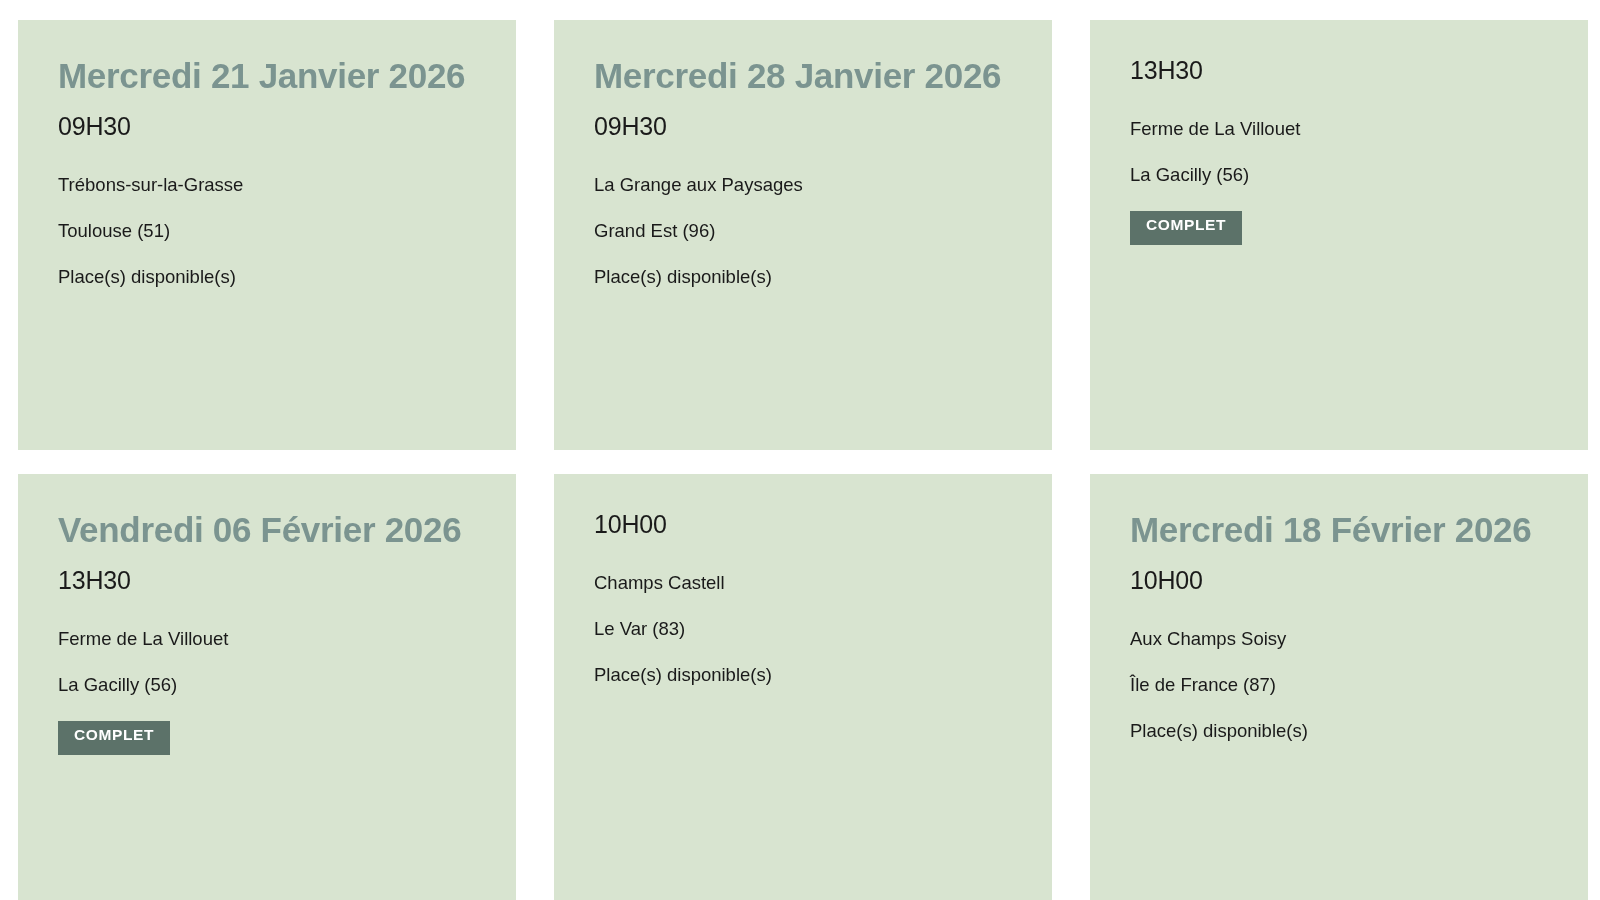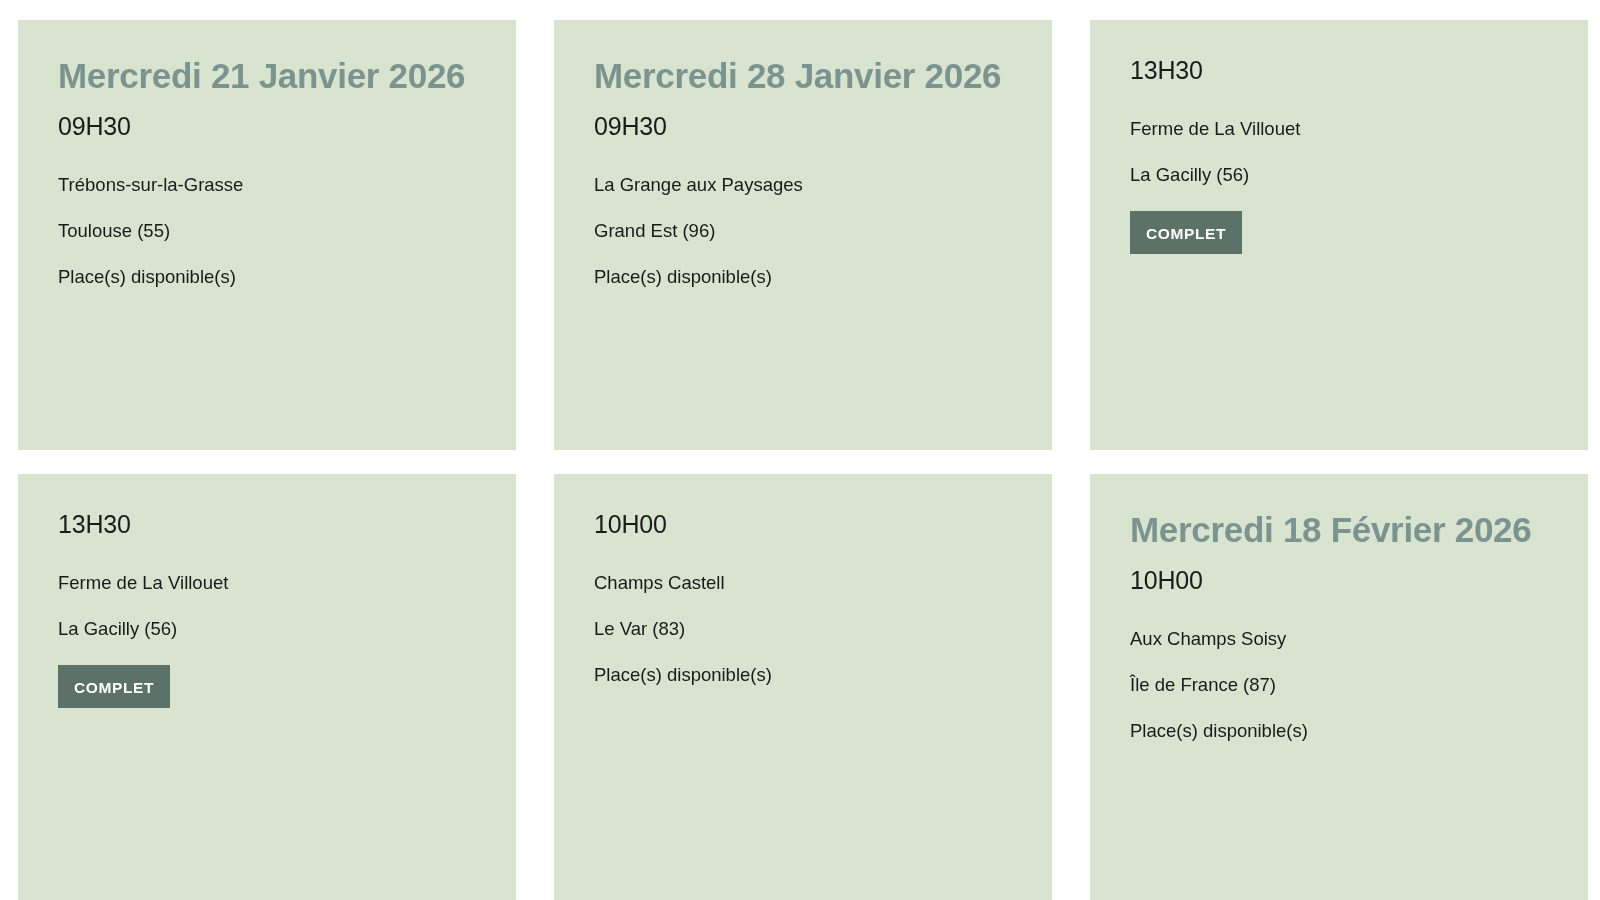--- a/index.html
+++ b/index.html
@@ -50,53 +50,54 @@
     margin: 0 0 21px 0;
   }
   .card-line:last-of-type { margin-bottom: 0; }
   .badge-complet {
     display: inline-block;
     background: #5c7269;
     color: #ffffff;
     font-size: 15.5px;
     font-weight: bold;
     letter-spacing: 0.6px;
-    padding: 14px 16px 11px 16px;
+    padding: 5px 16px 11px 16px;
     margin-top: 2px;
   }
 </style>
 </head>
 <body>
 
 <div class="session-grid">
 
   <div class="session-card">
     <div class="card-date">Mercredi 21 Janvier 2026</div>
     <div class="card-time">09H30</div>
     <div class="card-line">Trébons-sur-la-Grasse</div>
-    <div class="card-line">Toulouse (55)</div>
+    <div class="card-line">Toulouse (51)</div>
     <div class="card-line">Place(s) disponible(s)</div>
   </div>
 
   <div class="session-card">
     <div class="card-date">Mercredi 28 Janvier 2026</div>
     <div class="card-time">09H30</div>
     <div class="card-line">La Grange aux Paysages</div>
     <div class="card-line">Grand Est (96)</div>
     <div class="card-line">Place(s) disponible(s)</div>
   </div>
 
   <div class="session-card">
     <div class="card-time">13H30</div>
     <div class="card-line">Ferme de La Villouet</div>
     <div class="card-line">La Gacilly (56)</div>
     <div class="badge-complet">COMPLET</div>
   </div>
 
   <div class="session-card">
+    <div class="card-date">Vendredi 06 Février 2026</div>
     <div class="card-time">13H30</div>
     <div class="card-line">Ferme de La Villouet</div>
     <div class="card-line">La Gacilly (56)</div>
     <div class="badge-complet">COMPLET</div>
   </div>
 
   <div class="session-card">
     <div class="card-time">10H00</div>
     <div class="card-line">Champs Castell</div>
     <div class="card-line">Le Var (83)</div>

